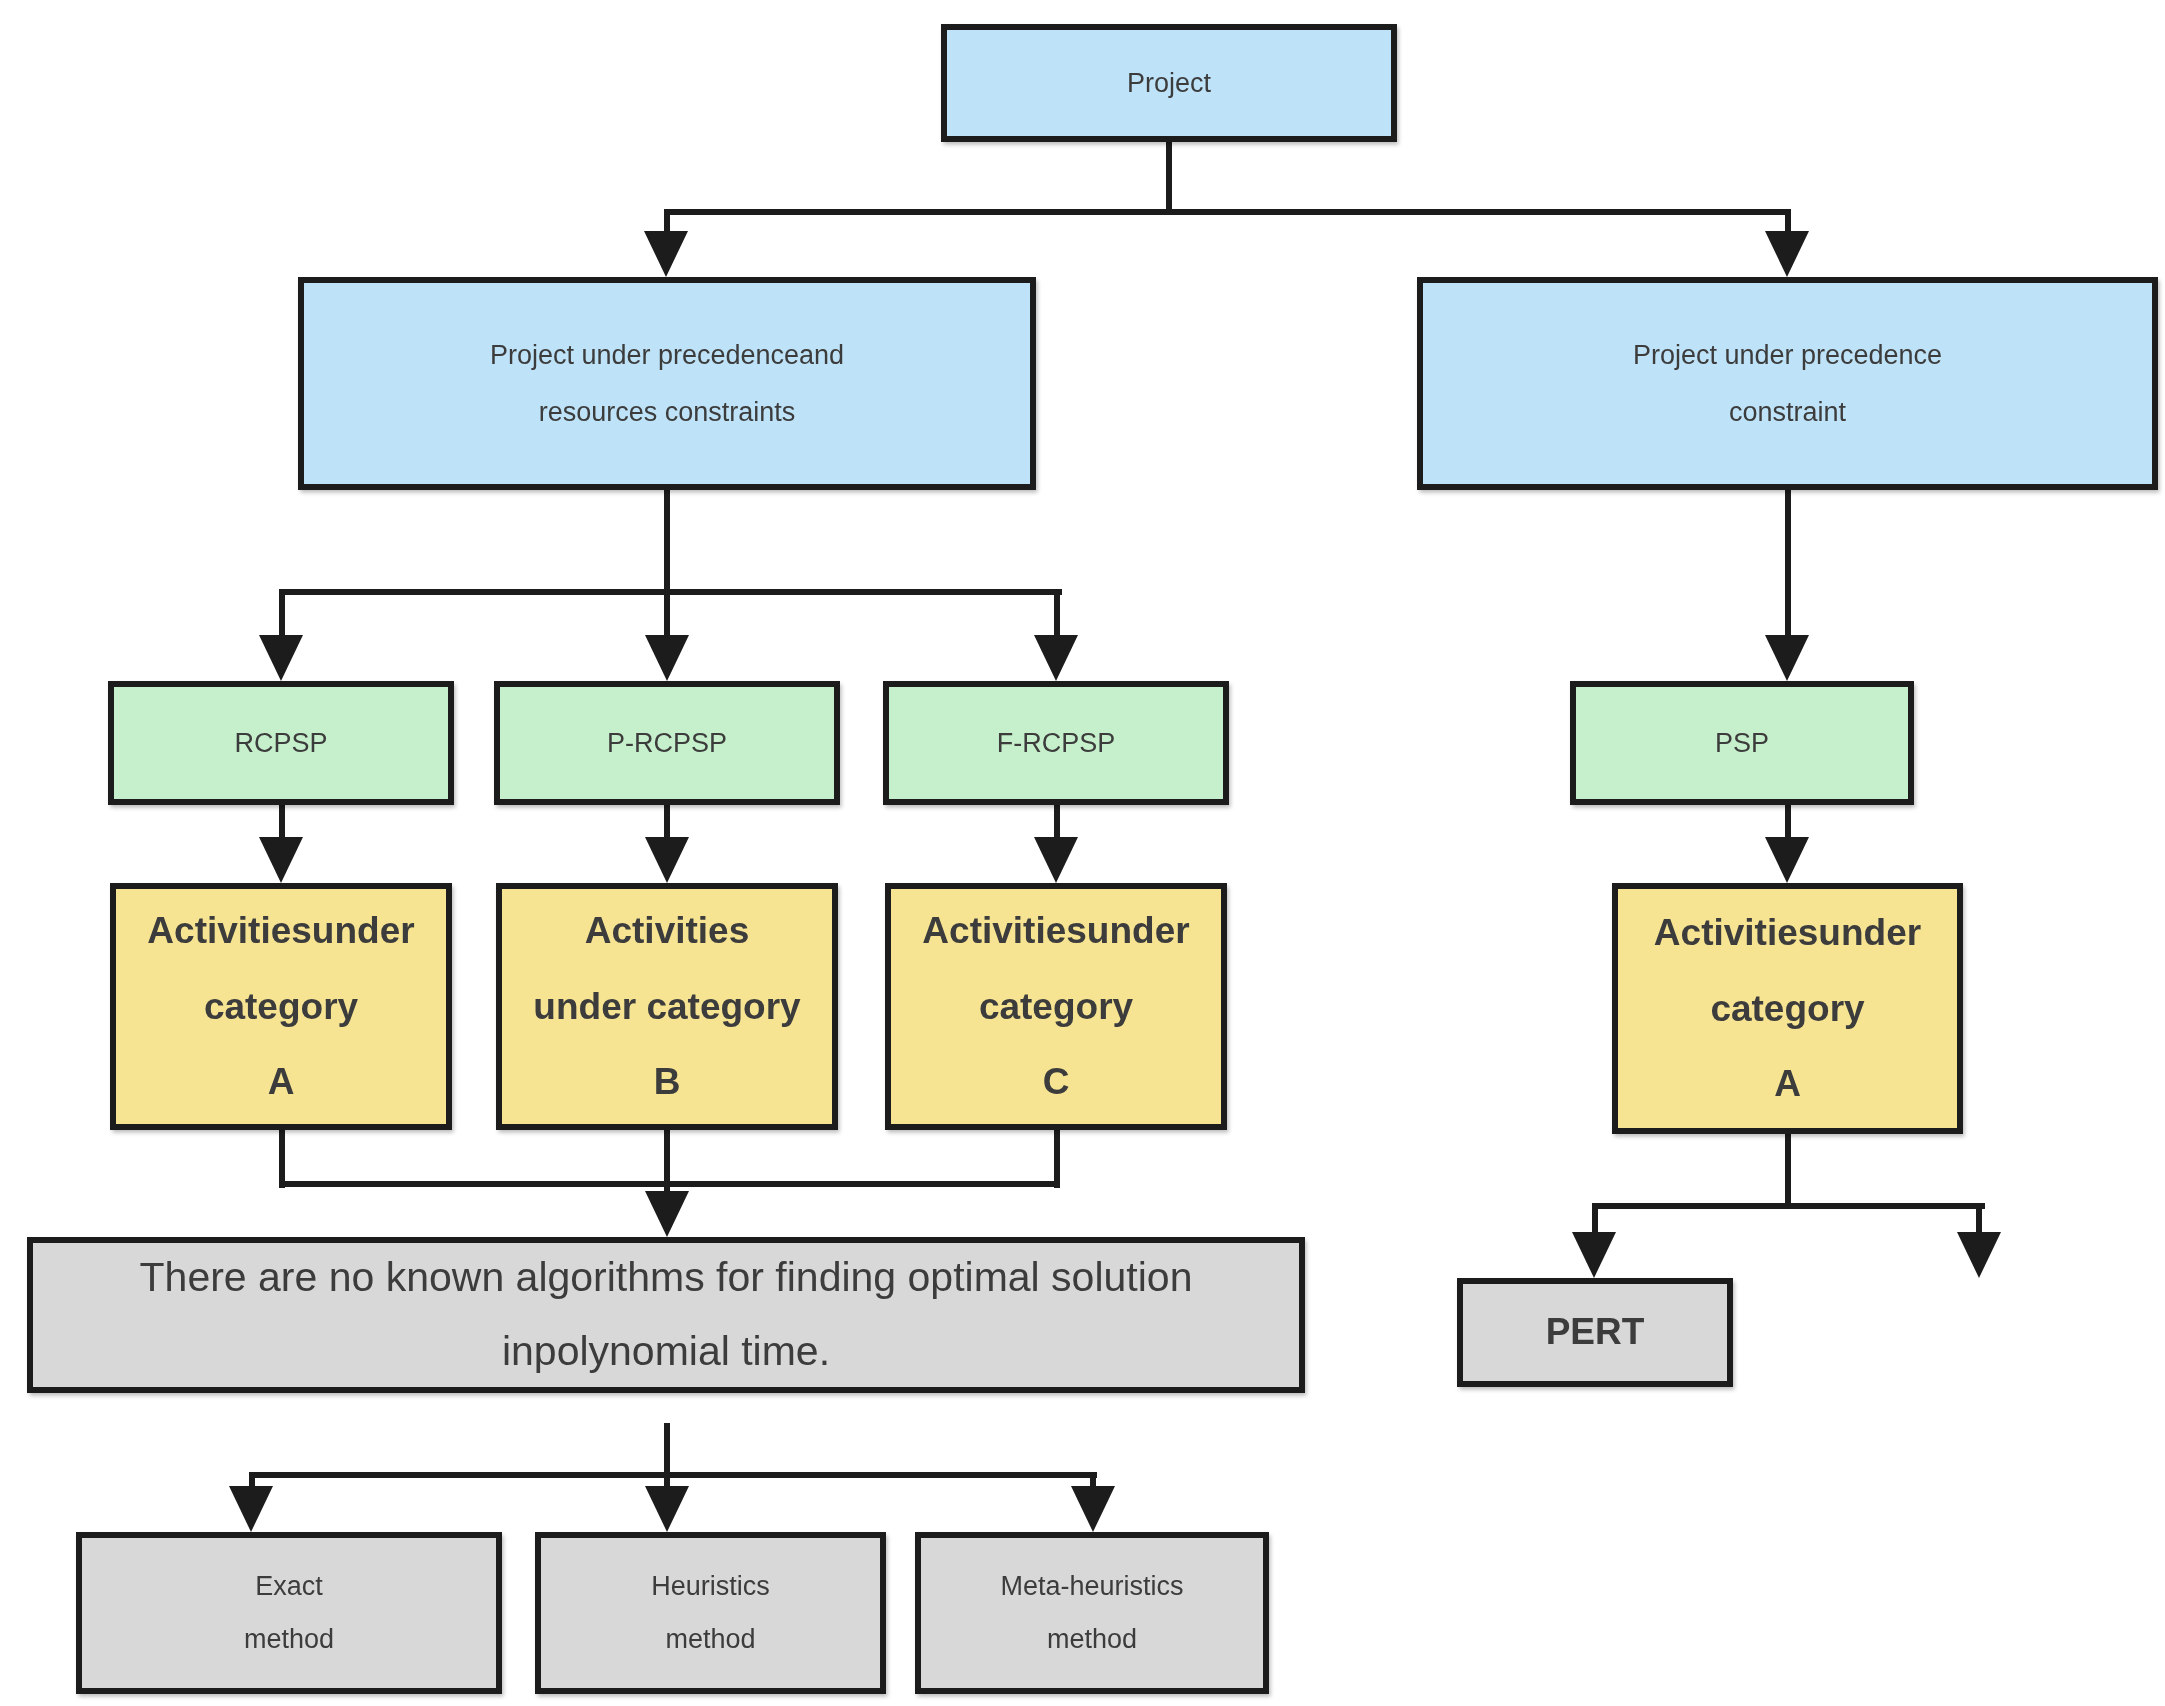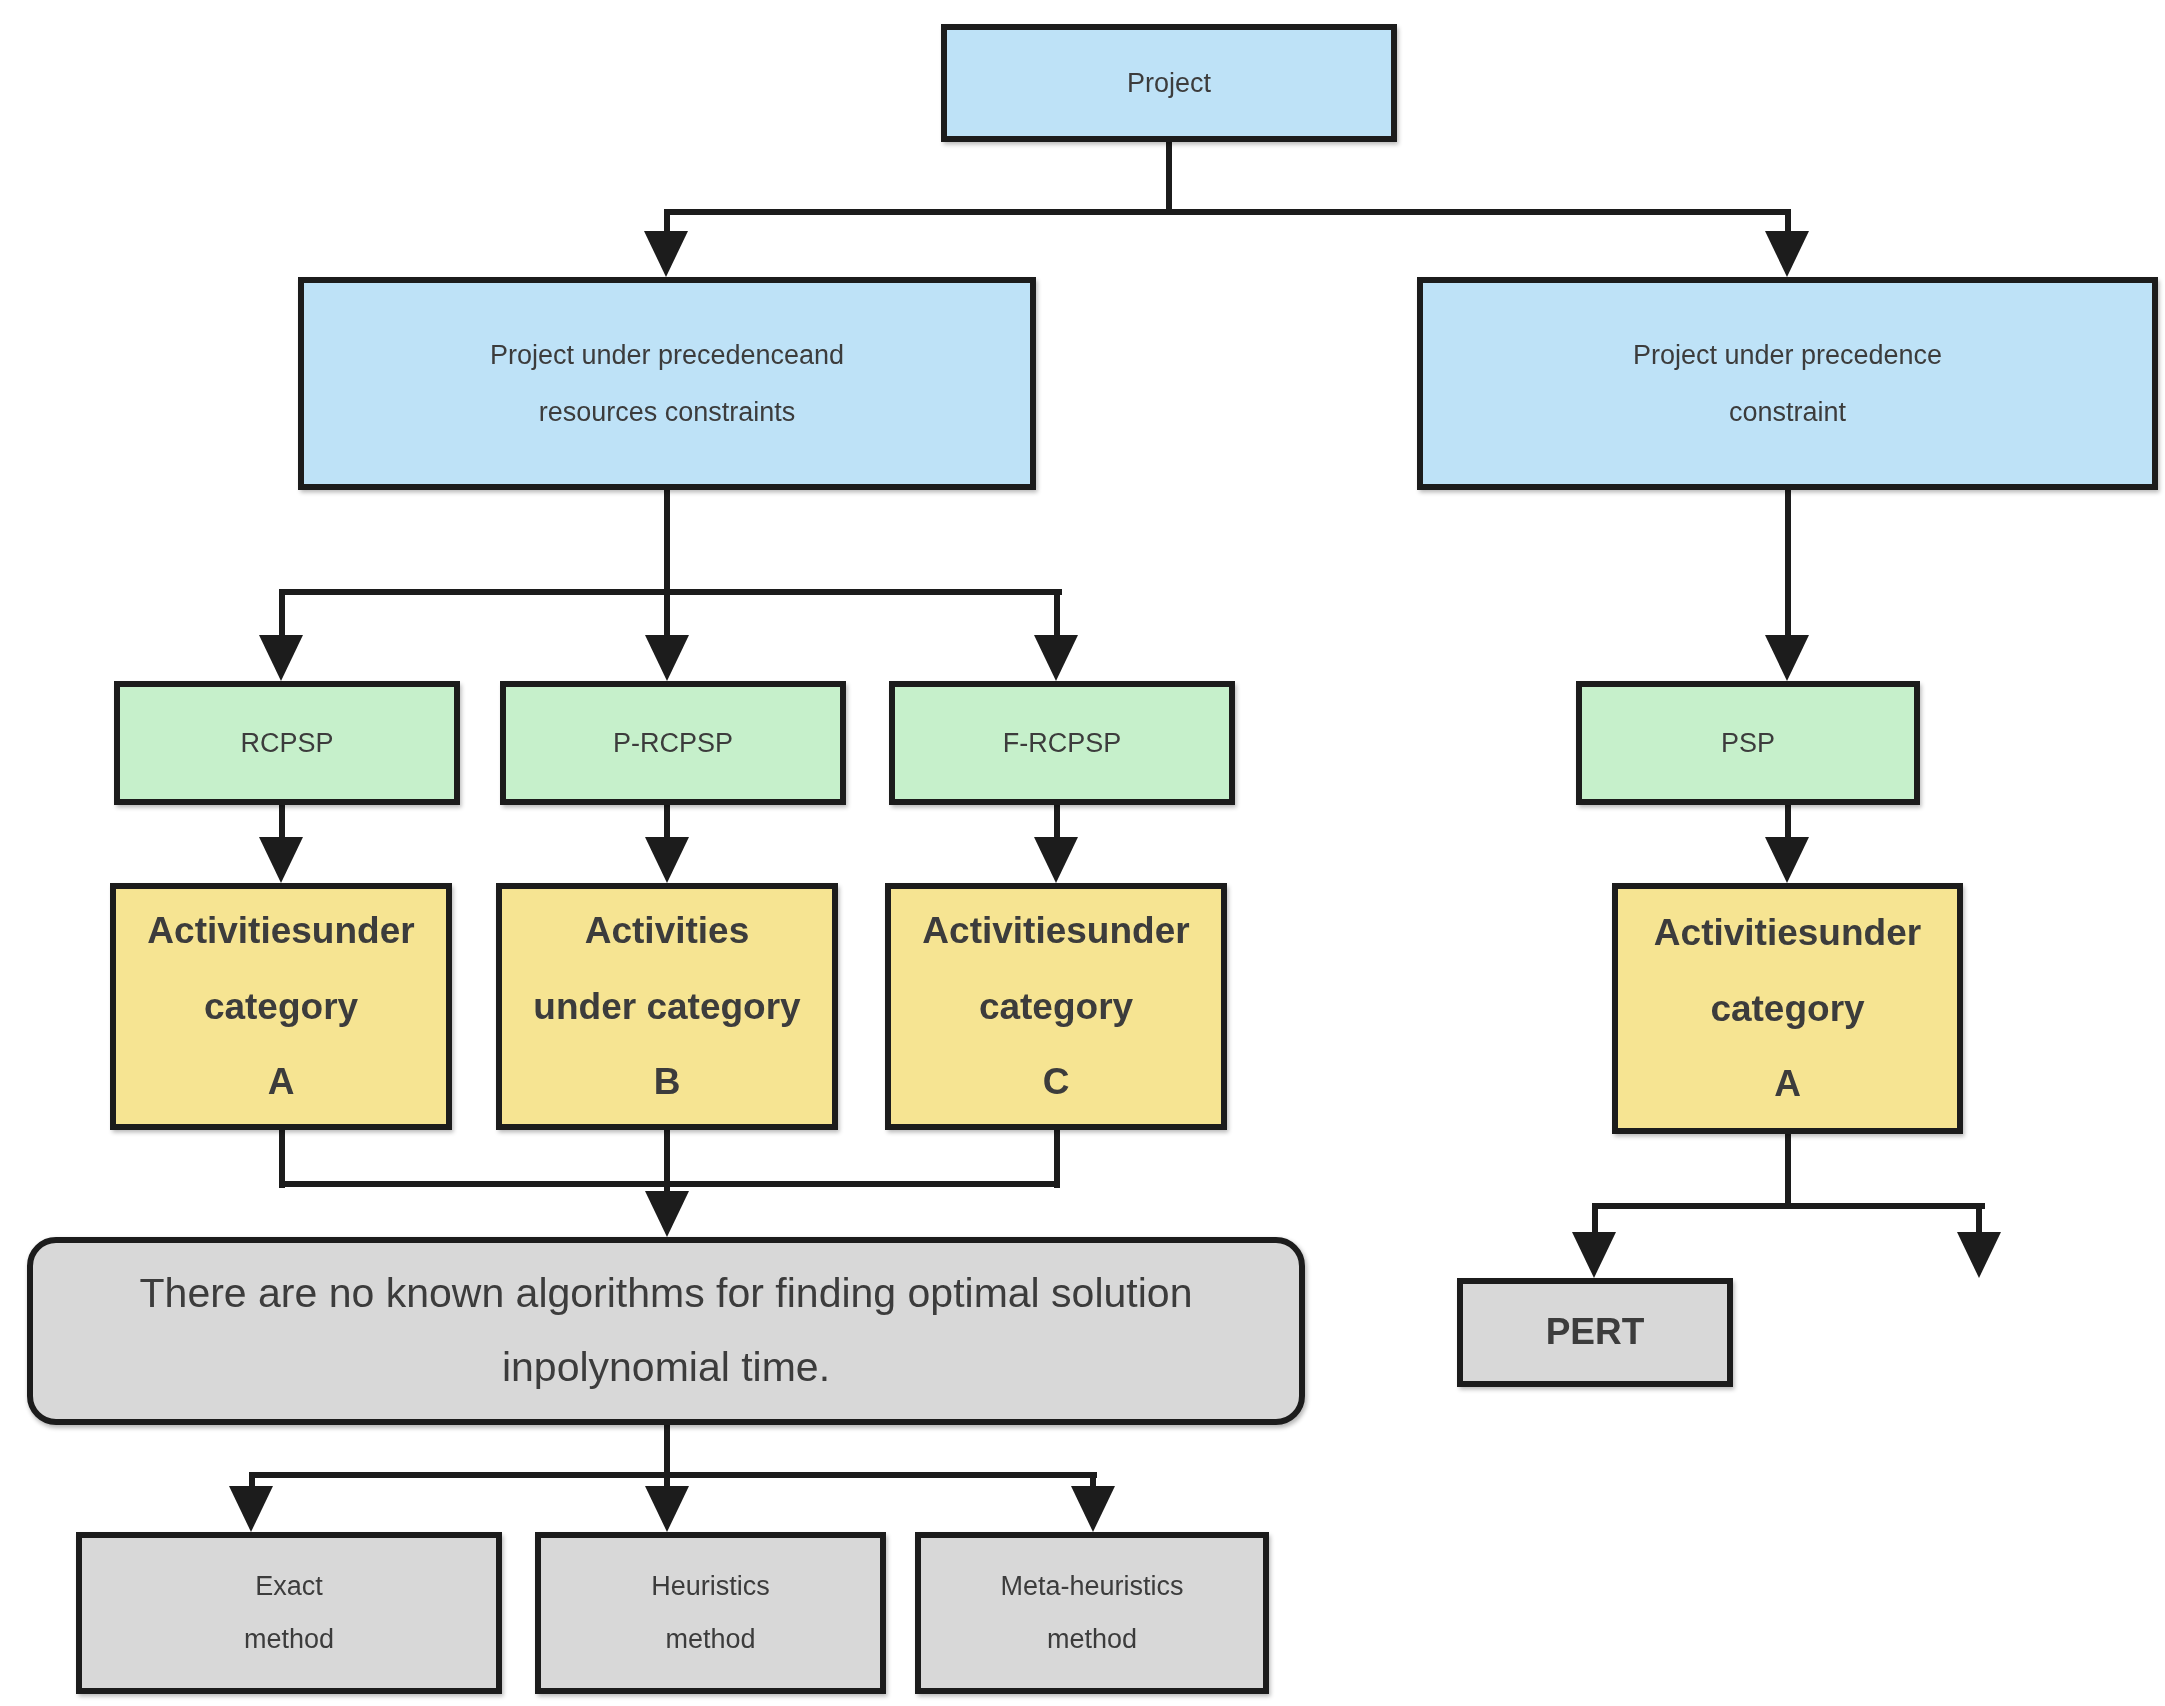--- a/index.html
+++ b/index.html
@@ -25,21 +25,21 @@
     border:6px solid var(--line);
     display:flex;
     flex-direction:column;
     align-items:center;
     justify-content:center;
     text-align:center;
     box-shadow:1.7px 2.6px 4.3px rgba(0,0,0,0.28);
     color:var(--text);
   }
   .node.blue{background:var(--node-blue);}
-  .node.green{background:var(--node-green);margin-left:6px;}
+  .node.green{background:var(--node-green);}
   .node.yellow{background:var(--node-yellow);}
   .node.gray{background:var(--node-gray);}
 
   .t46{font-size:27px;line-height:2.1;}
   .t44{font-size:37px;line-height:2.05;font-weight:bold;}
   .t48{font-size:41px;line-height:1.8;}
   .single{line-height:1.2;}
 
   .seg{position:absolute;background:var(--line);}
   .seg.v{width:6px;}
@@ -167,21 +167,21 @@
     <div>category</div>
     <div>C</div>
   </div>
 
   <div class="node yellow t44" style="left:1612px;top:883px;width:351px;height:251px;">
     <div>Activitiesunder</div>
     <div>category</div>
     <div>A</div>
   </div>
 
-  <div class="node gray t48" style="left:27px;top:1237px;width:1278px;height:188px;border-radius:29px;">
+  <div class="node gray t48" style="left:27px;top:1237px;width:1278px;height:156px;">
     <div>There are no known algorithms for finding optimal solution</div>
     <div>inpolynomial time.</div>
   </div>
 
   <div class="node gray t46" style="left:76px;top:1532px;width:426px;height:162px;line-height:1.95;">
     <div>Exact</div>
     <div>method</div>
   </div>
 
   <div class="node gray t46" style="left:492px;top:1532px;width:351px;height:162px;line-height:1.95;margin-left:43px;">

